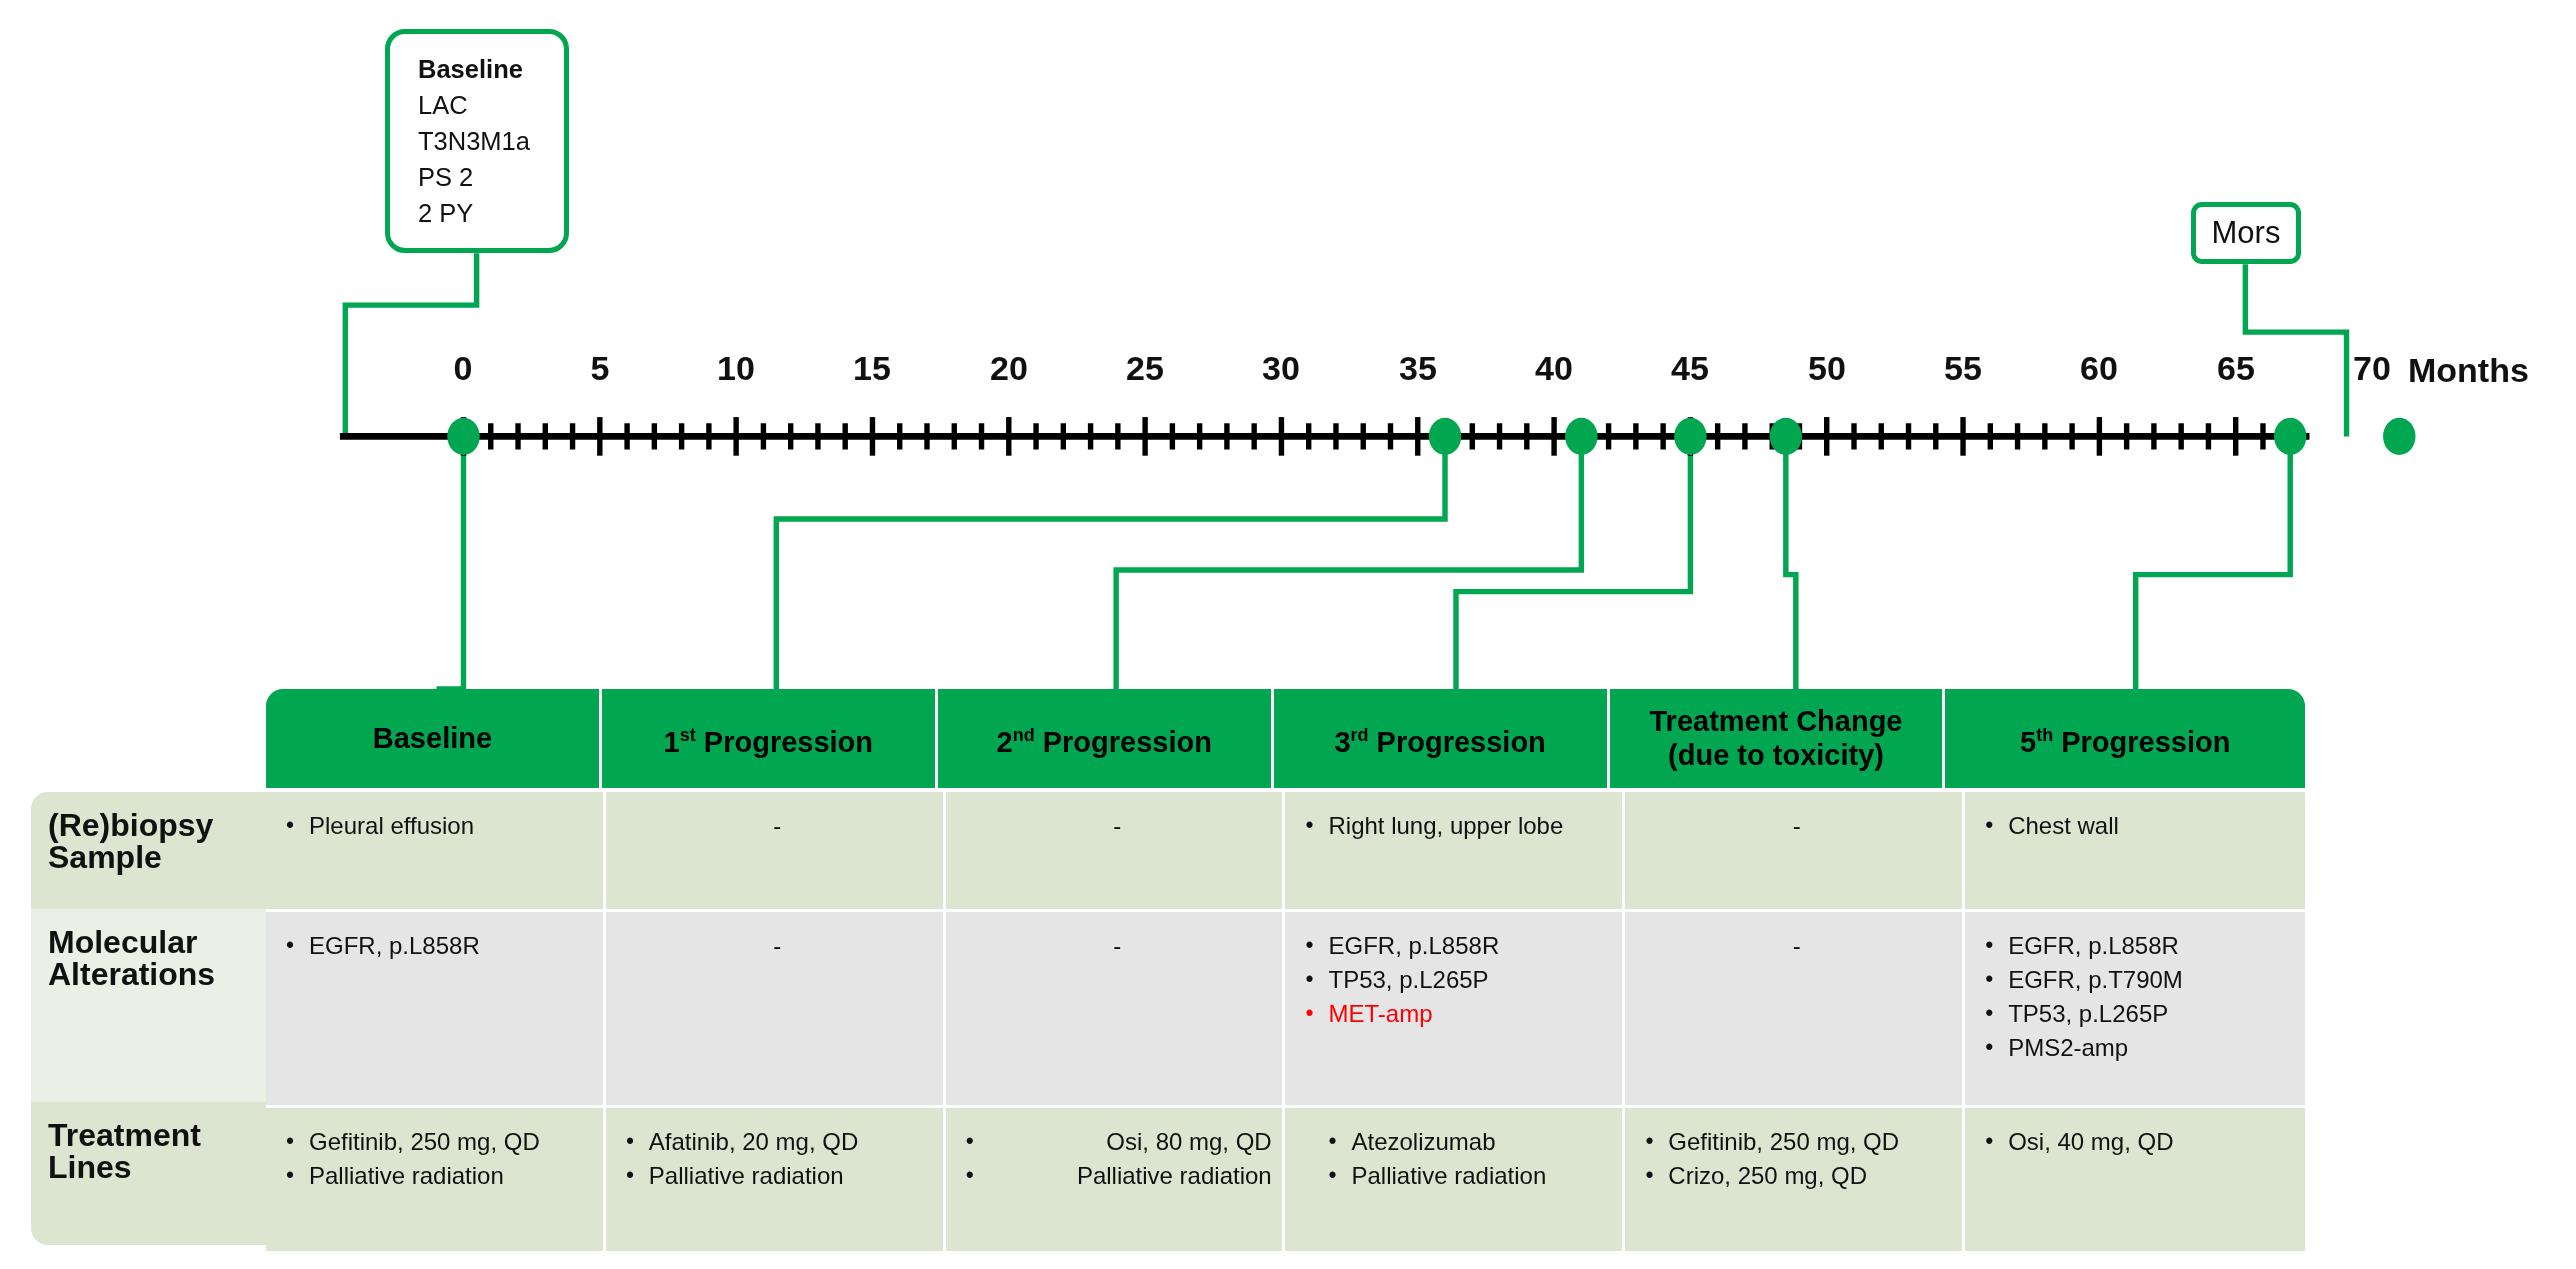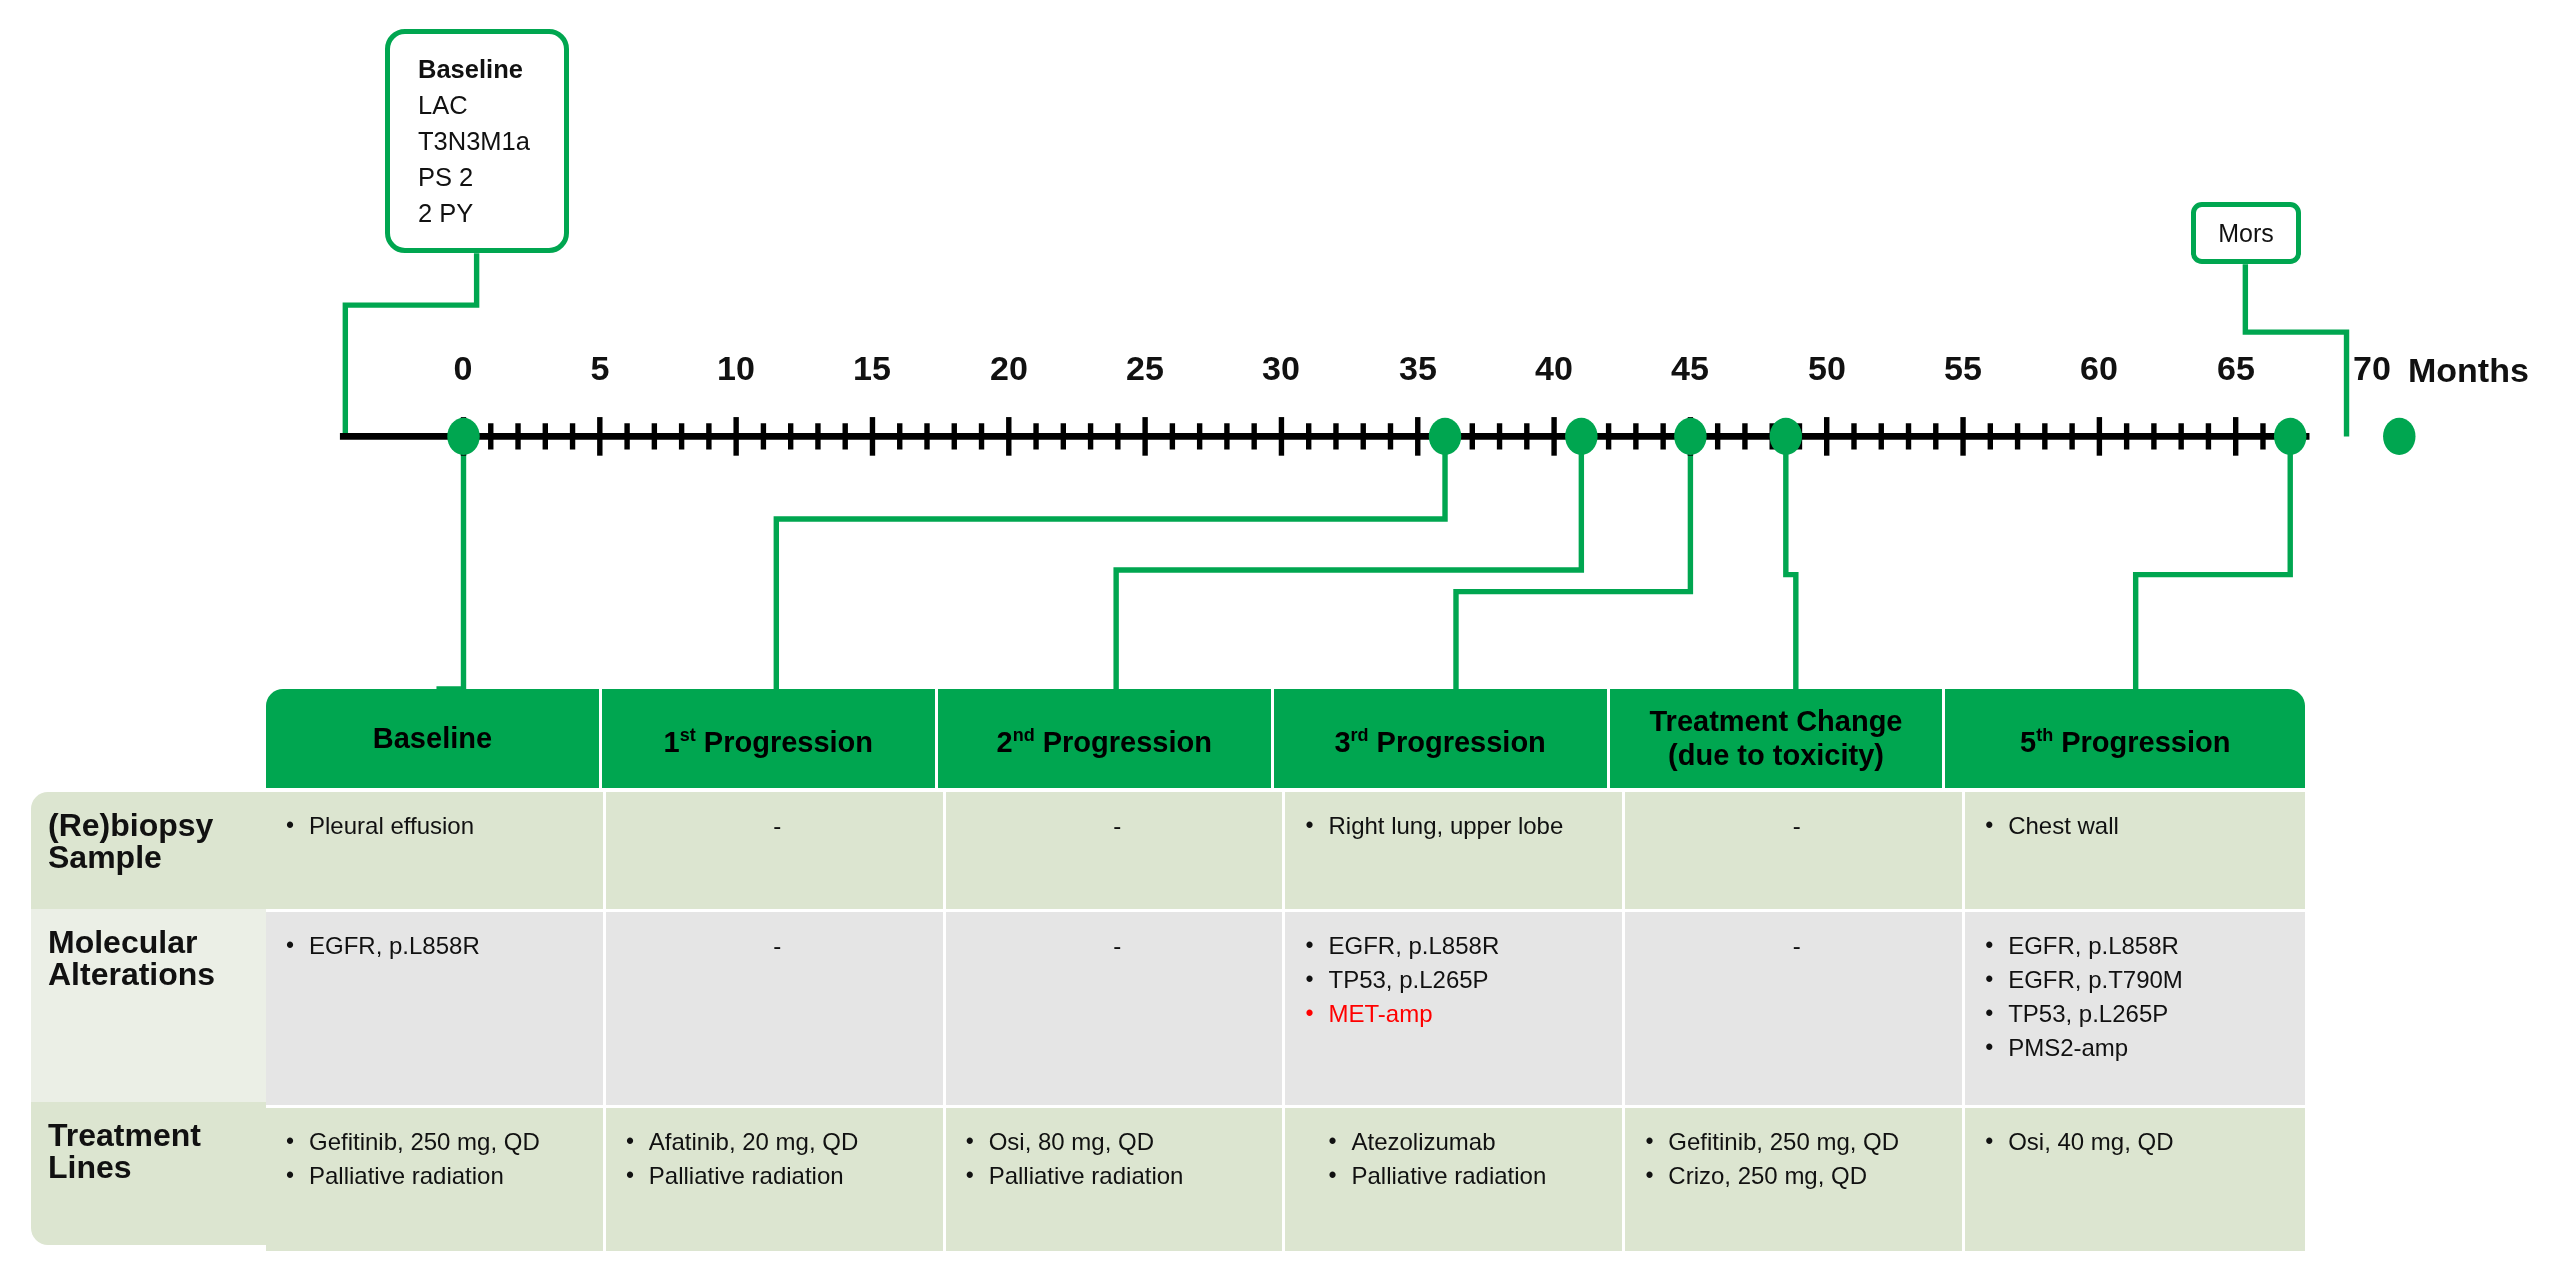--- a/index.html
+++ b/index.html
@@ -14,21 +14,21 @@
   }
   #baseline-callout .ln{font-size:25.5px;line-height:36px;white-space:nowrap;}
   #baseline-callout .ln.b{font-weight:bold;}
 
   
   #mors-callout{
     position:absolute;left:2191px;top:202px;width:110px;height:62px;
     border:5.4px solid #00A650;border-radius:10.8px;background:#fff;
     box-sizing:border-box;display:flex;align-items:center;justify-content:center;
   }
-  #mors-callout span{font-size:25px;}
+  #mors-callout span{font-size:31px;}
   #months-label{position:absolute;left:2408px;top:351px;font-size:34px;font-weight:bold;}
 
   .tick-num{position:absolute;top:349px;font-size:34px;font-weight:bold;
             transform:translateX(-50%);white-space:nowrap;}
 
   
   #table{
     position:absolute;left:266px;top:689px;width:2039px;
   }
   .thead{display:flex;height:99px;}
@@ -291,21 +291,21 @@
           <li>Gefitinib, 250 mg, QD</li>
           <li>Palliative radiation</li>
         </ul>
       </div>
       <div class="cell" style="width: 340px; height: 143px;">
         <ul class="bullets">
           <li>Afatinib, 20 mg, QD</li>
           <li>Palliative radiation</li>
         </ul>
       </div>
-      <div class="cell" style="width: 340px; height: 143px;">
+      <div class="cell" style="width: 340px; height: 143px; text-align: right;">
         <ul class="bullets">
           <li>Osi, 80 mg, QD</li>
           <li>Palliative radiation</li>
         </ul>
       </div>
       <div class="cell" style="width: 340px; height: 143px; padding-left: 40px;">
         <ul class="bullets">
           <li>Atezolizumab</li>
           <li>Palliative radiation</li>
         </ul>

